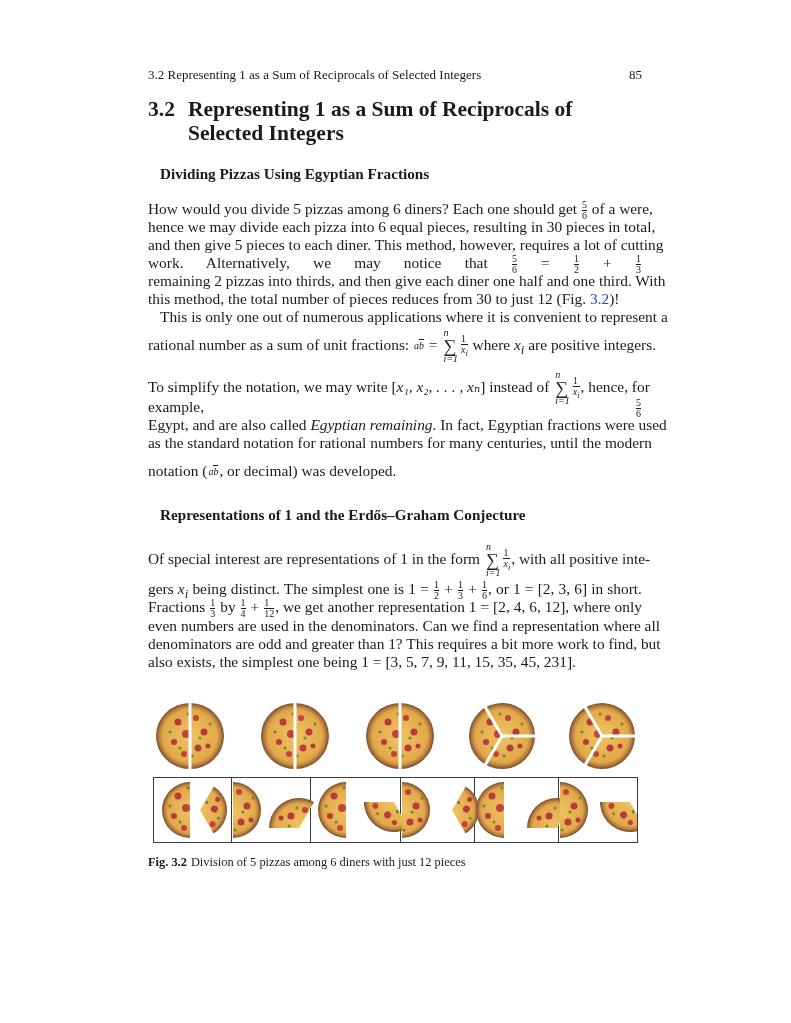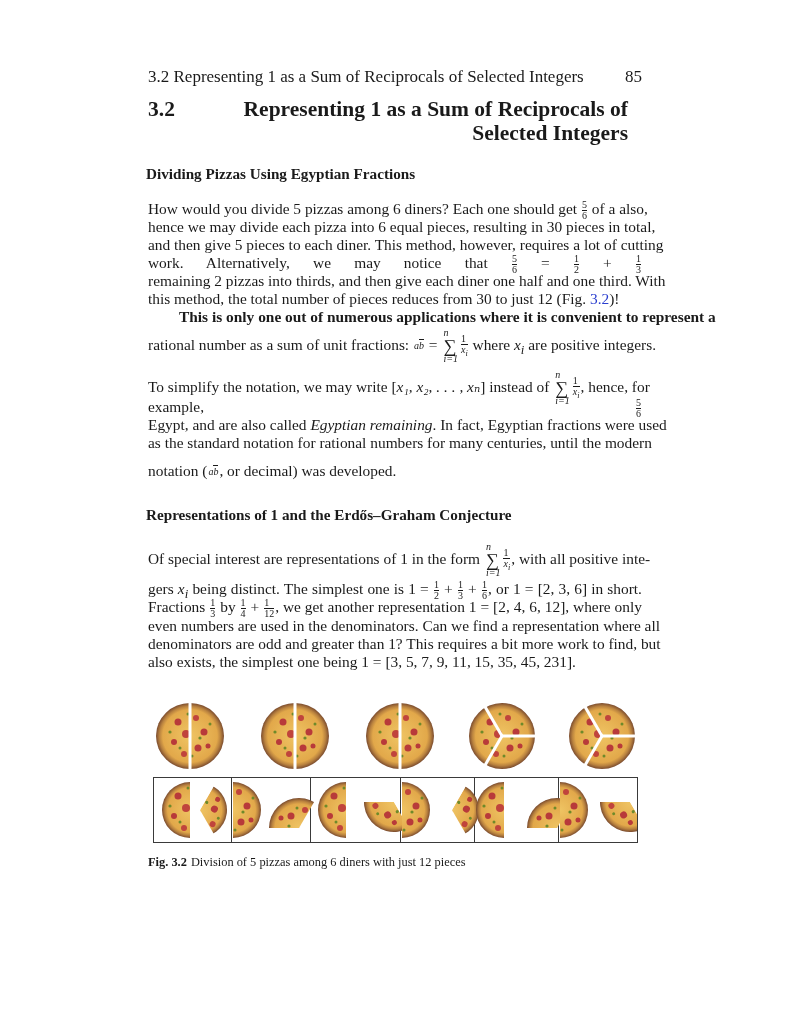--- a/index.html
+++ b/index.html
@@ -1,27 +1,27 @@
 <!DOCTYPE html>
 <html><head>
 <meta charset="utf-8">
 <style>
   html, body { margin:0; padding:0; background:#ffffff; }
   body { width:791px; height:1023px; position:relative; overflow:hidden;
          font-family:"Liberation Serif", "DejaVu Serif", serif; color:#1a1a1a; }
   .abs { position:absolute; }
-  .running-head { left:148px; top:67px; width:494px; font-size:17px; display:flex; justify-content:space-between; }
+  .running-head { left:148px; top:67px; width:494px; font-size:13px; display:flex; justify-content:space-between; }
   .running-head .num { margin-right:0; }
   .sec-title { left:148px; top:97px; font-size:21.5px; font-weight:bold; line-height:24px; display:flex; }
   .sec-title .no { width:40px; }
-  .sec-title .txt { width:440px;text-align:right; }
-  .subhead { left:146px; font-size:15.2px; font-weight:bold; }
+  .sec-title .txt { width:440px; }
+  .subhead { left:160px; font-size:15.2px; font-weight:bold; }
   .line { position:absolute; left:148px; width:494px; font-size:15.4px; white-space:nowrap; text-align:justify; text-align-last:justify; }
   .line.last { text-align-last:left; }
-  .line.indent { left:179px; width:480px;font-weight:bold; }
+  .line.indent { left:160px; width:480px; }
   .frac { display:inline-block; vertical-align:middle; text-align:center; font-size:10px; line-height:10px; margin:0 1px; }
   .frac span { display:block; }
   .frac .den { border-top:0.8px solid #1a1a1a; }
   .sum { display:inline-block; vertical-align:middle; text-align:center; line-height:10px; margin:0 2px; }
   .sum .sig { font-size:18px; line-height:16px; display:block; }
   .sum .lim { font-size:10px; display:block; font-style:italic; }
   .link { color:#2a3ecf; }
   i { font-style:italic; }
   .fig-box { left:153px; top:777px; width:485px; height:66px; border:1.6px solid #3a3a3a; box-sizing:border-box; }
   .cell { position:absolute; top:0; height:100%; border-right:1.6px solid #3a3a3a; box-sizing:border-box; }
@@ -63,21 +63,21 @@
   <span class="num">85</span>
 </div>
 
 <div class="abs sec-title">
   <span class="no">3.2</span>
   <span class="txt">Representing 1 as a Sum of Reciprocals of Selected Integers</span>
 </div>
 
 <div class="abs subhead" style="top:165px">Dividing Pizzas Using Egyptian Fractions</div>
 
-<div class="line" style="top:200px"><span>How would you divide 5 pizzas among 6 diners? Each one should get </span><span class="frac"><span>5</span><span class="den">6</span></span><span> of a also,</span></div>
+<div class="line" style="top:200px"><span>How would you divide 5 pizzas among 6 diners? Each one should get </span><span class="frac"><span>5</span><span class="den">6</span></span><span> of a were,</span></div>
 <div class="line" style="top:218px">hence we may divide each pizza into 6 equal pieces, resulting in 30 pieces in total,</div>
 <div class="line" style="top:236px">and then give 5 pieces to each diner. This method, however, requires a lot of cutting</div>
 <div class="line" style="top:254px"><span>work. Alternatively, we may notice that </span><span class="frac"><span>5</span><span class="den">6</span></span><span> = </span><span class="frac"><span>1</span><span class="den">2</span></span><span> + </span><span class="frac"><span>1</span><span class="den">3</span></span></div>
 <div class="line" style="top:272px">remaining 2 pizzas into thirds, and then give each diner one half and one third. With</div>
 <div class="line last" style="top:290px"><span>this method, the total number of pieces reduces from 30 to just 12 (Fig. </span><span class="link">3.2</span><span>)!</span></div>
 
 <div class="line indent" style="top:308px">This is only one out of numerous applications where it is convenient to represent a</div>
 <div class="line" style="top:328px"><span>rational number as a sum of unit fractions: </span><span class="frac"><i>a</i><i class="den">b</i></span><span> = </span><span class="sum"><span class="lim">n</span><span class="sig">∑</span><span class="lim">i=1</span></span><span class="frac"><span>1</span><span class="den"><i>x</i><sub><i>i</i></sub></span></span><span> where </span><i>x</i><sub><i>i</i></sub><span> are positive integers.</span></div>
 <div class="line" style="top:370px"><span>To simplify the notation, we may write [</span><i>x₁, x₂, . . . , xₙ</i><span>] instead of </span><span class="sum"><span class="lim">n</span><span class="sig">∑</span><span class="lim">i=1</span></span><span class="frac"><span>1</span><span class="den"><i>x</i><sub><i>i</i></sub></span></span><span>, hence, for</span></div>
 <div class="line" style="top:398px"><span>example, </span><span class="frac"><span>5</span><span class="den">6</span></span></div>

